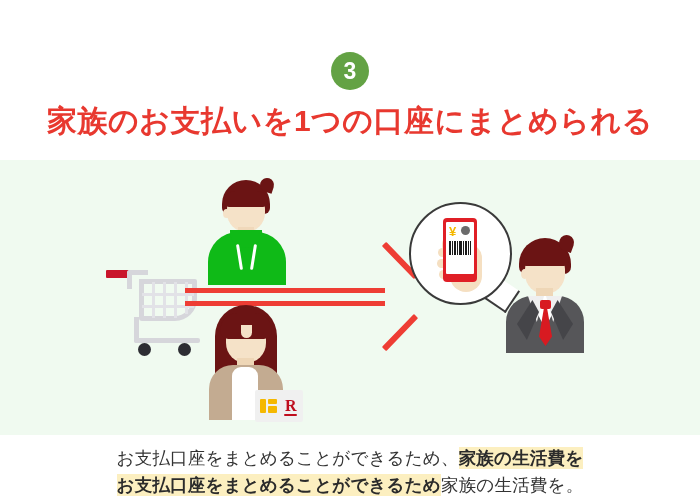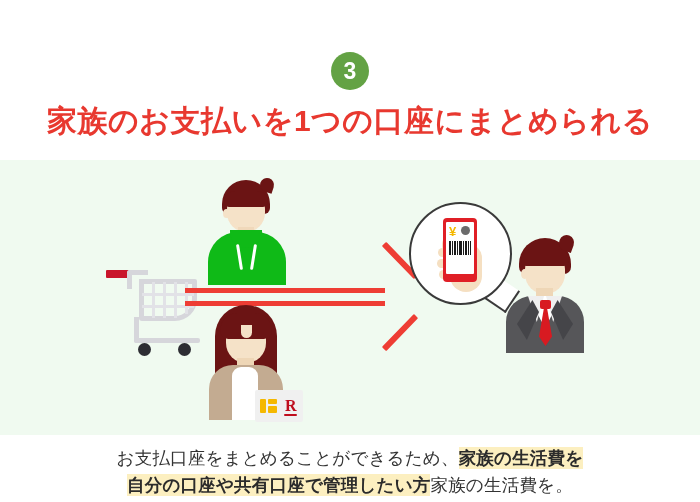--- a/index.html
+++ b/index.html
@@ -410,16 +410,16 @@
           <i style="left:19px;width:1px;"></i>
           <i style="left:21px;width:1px;"></i>
         </div>
       </div>
     </div>
 
   </div>
 
   <div class="caption">
     <div class="cap-line l1"><span>お支払口座をまとめることができるため、</span><span class="hl">家族の生活費を</span></div>
-    <div class="cap-line l2"><span class="hl">自分の口座や共有口座で管理したい方</span><span>家族の生活費を。</span></div>
+    <div class="cap-line l2"><span class="hl">お支払口座をまとめることができるため</span><span>家族の生活費を。</span></div>
   </div>
 
 </div>
 
 </body></html>

